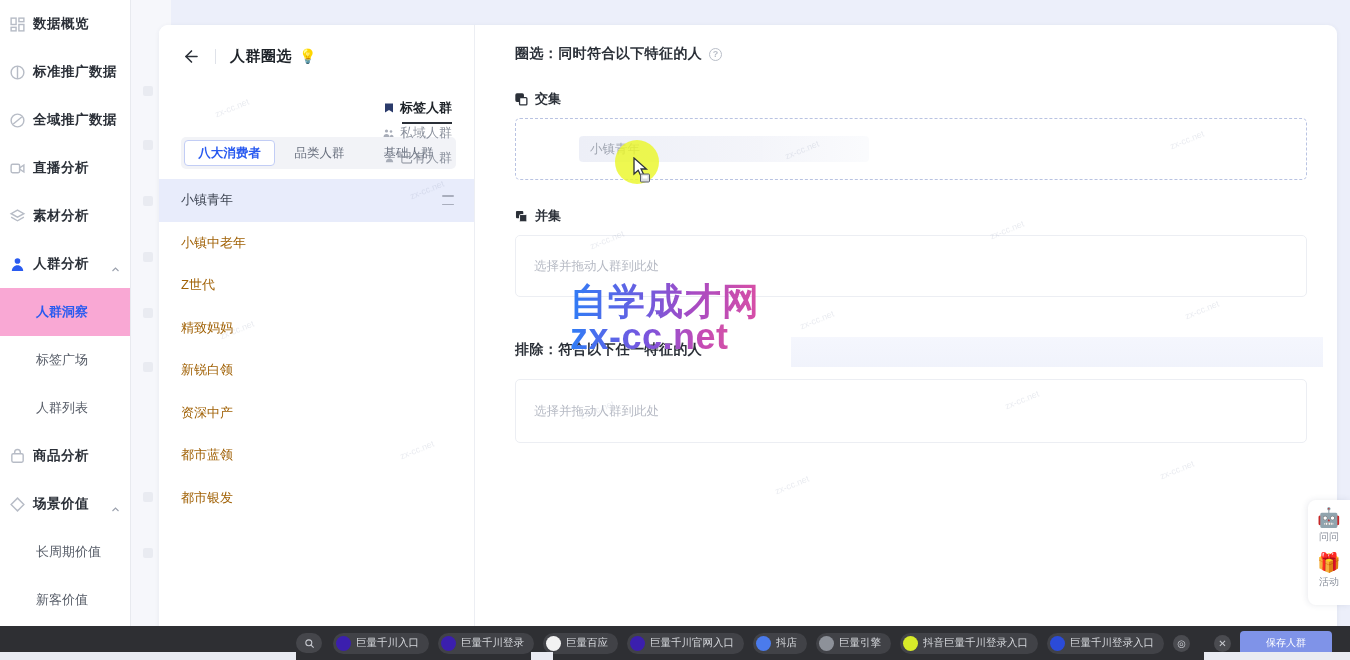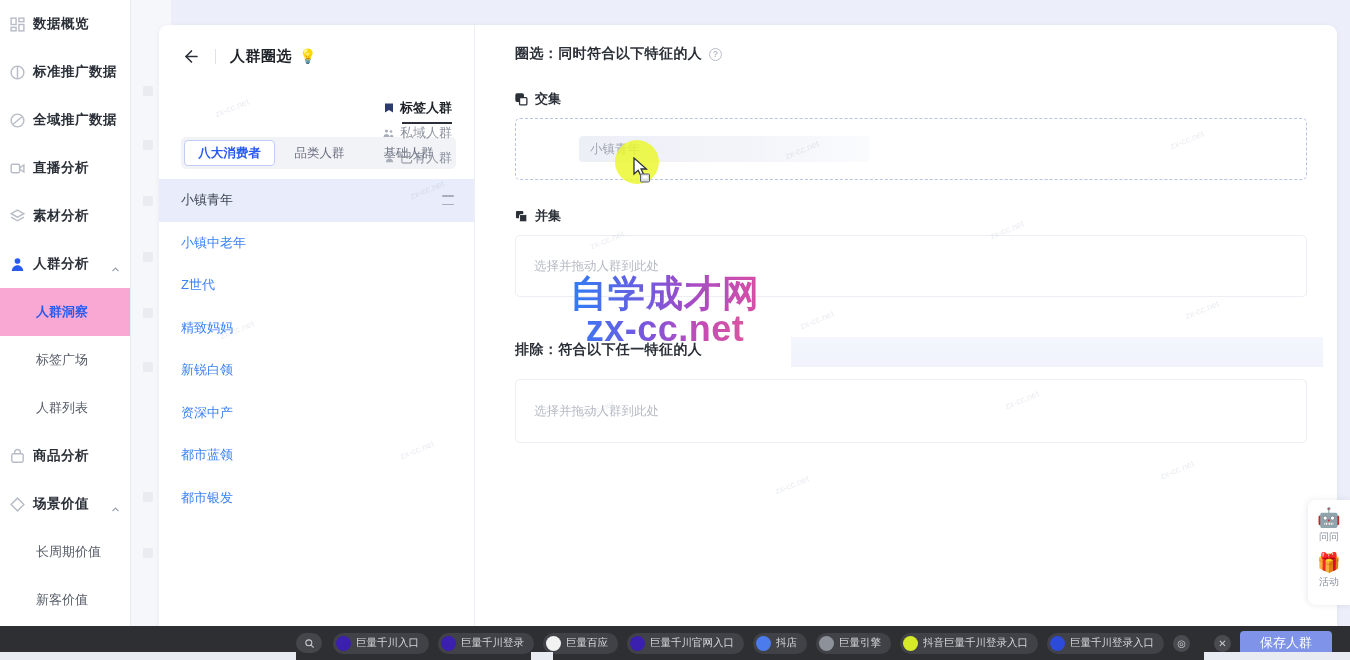--- a/index.html
+++ b/index.html
@@ -178,21 +178,21 @@
   }
 
   
   #list { margin-top: 10px; }
   .list-row {
     position: relative;
     display: flex; align-items: center;
     height: 42.5px;
     padding: 0 18px 0 22px;
     font-size: 13px;
-    color: #3b82f6;
+    color: #a16207;
     cursor: grab;
     white-space: nowrap;
   }
   .list-row.selected {
     background: #e8ecfb;
     color: #3f4654;
   }
   .drag-handle {
     position: absolute; right: 20px; top: 50%;
     margin-top: -5px;
@@ -299,25 +299,24 @@
   #drag-cursor {
     position: absolute;
     left: 632px; top: 157px;
     z-index: 9;
     pointer-events: none;
   }
 
   
   #wm {
     position: absolute;
-    left: 570px; top: 275px;
+    left: 570px; top: 283px;
     z-index: 7;
     pointer-events: none;
     user-select: none;
-    text-align: center;
   }
   #wm .l1 {
     font-size: 37px;
     font-weight: bold;
     letter-spacing: 1px;
     background: linear-gradient(90deg,#2f7df6 0%,#6a5de0 38%,#a34bc6 62%,#d94fa5 100%);
     -webkit-background-clip: text;
     background-clip: text;
     color: transparent;
     line-height: 1.05;
@@ -416,21 +415,21 @@
     margin-right: 9px;
     cursor: pointer;
     flex: 0 0 auto;
   }
   #save-btn {
     height: 25px;
     min-width: 92px;
     border-radius: 4px;
     background: #7f93e8;
     color: #ffffff;
-    font-size: 13px;
+    font-size: 10px;
     display: flex; align-items: center; justify-content: center;
     margin-right: 18px;
     cursor: pointer;
     border: none;
     font-family: inherit;
     flex: 0 0 auto;
   }
   .bb-white {
     position: absolute;
     background: #e9ebf2;

